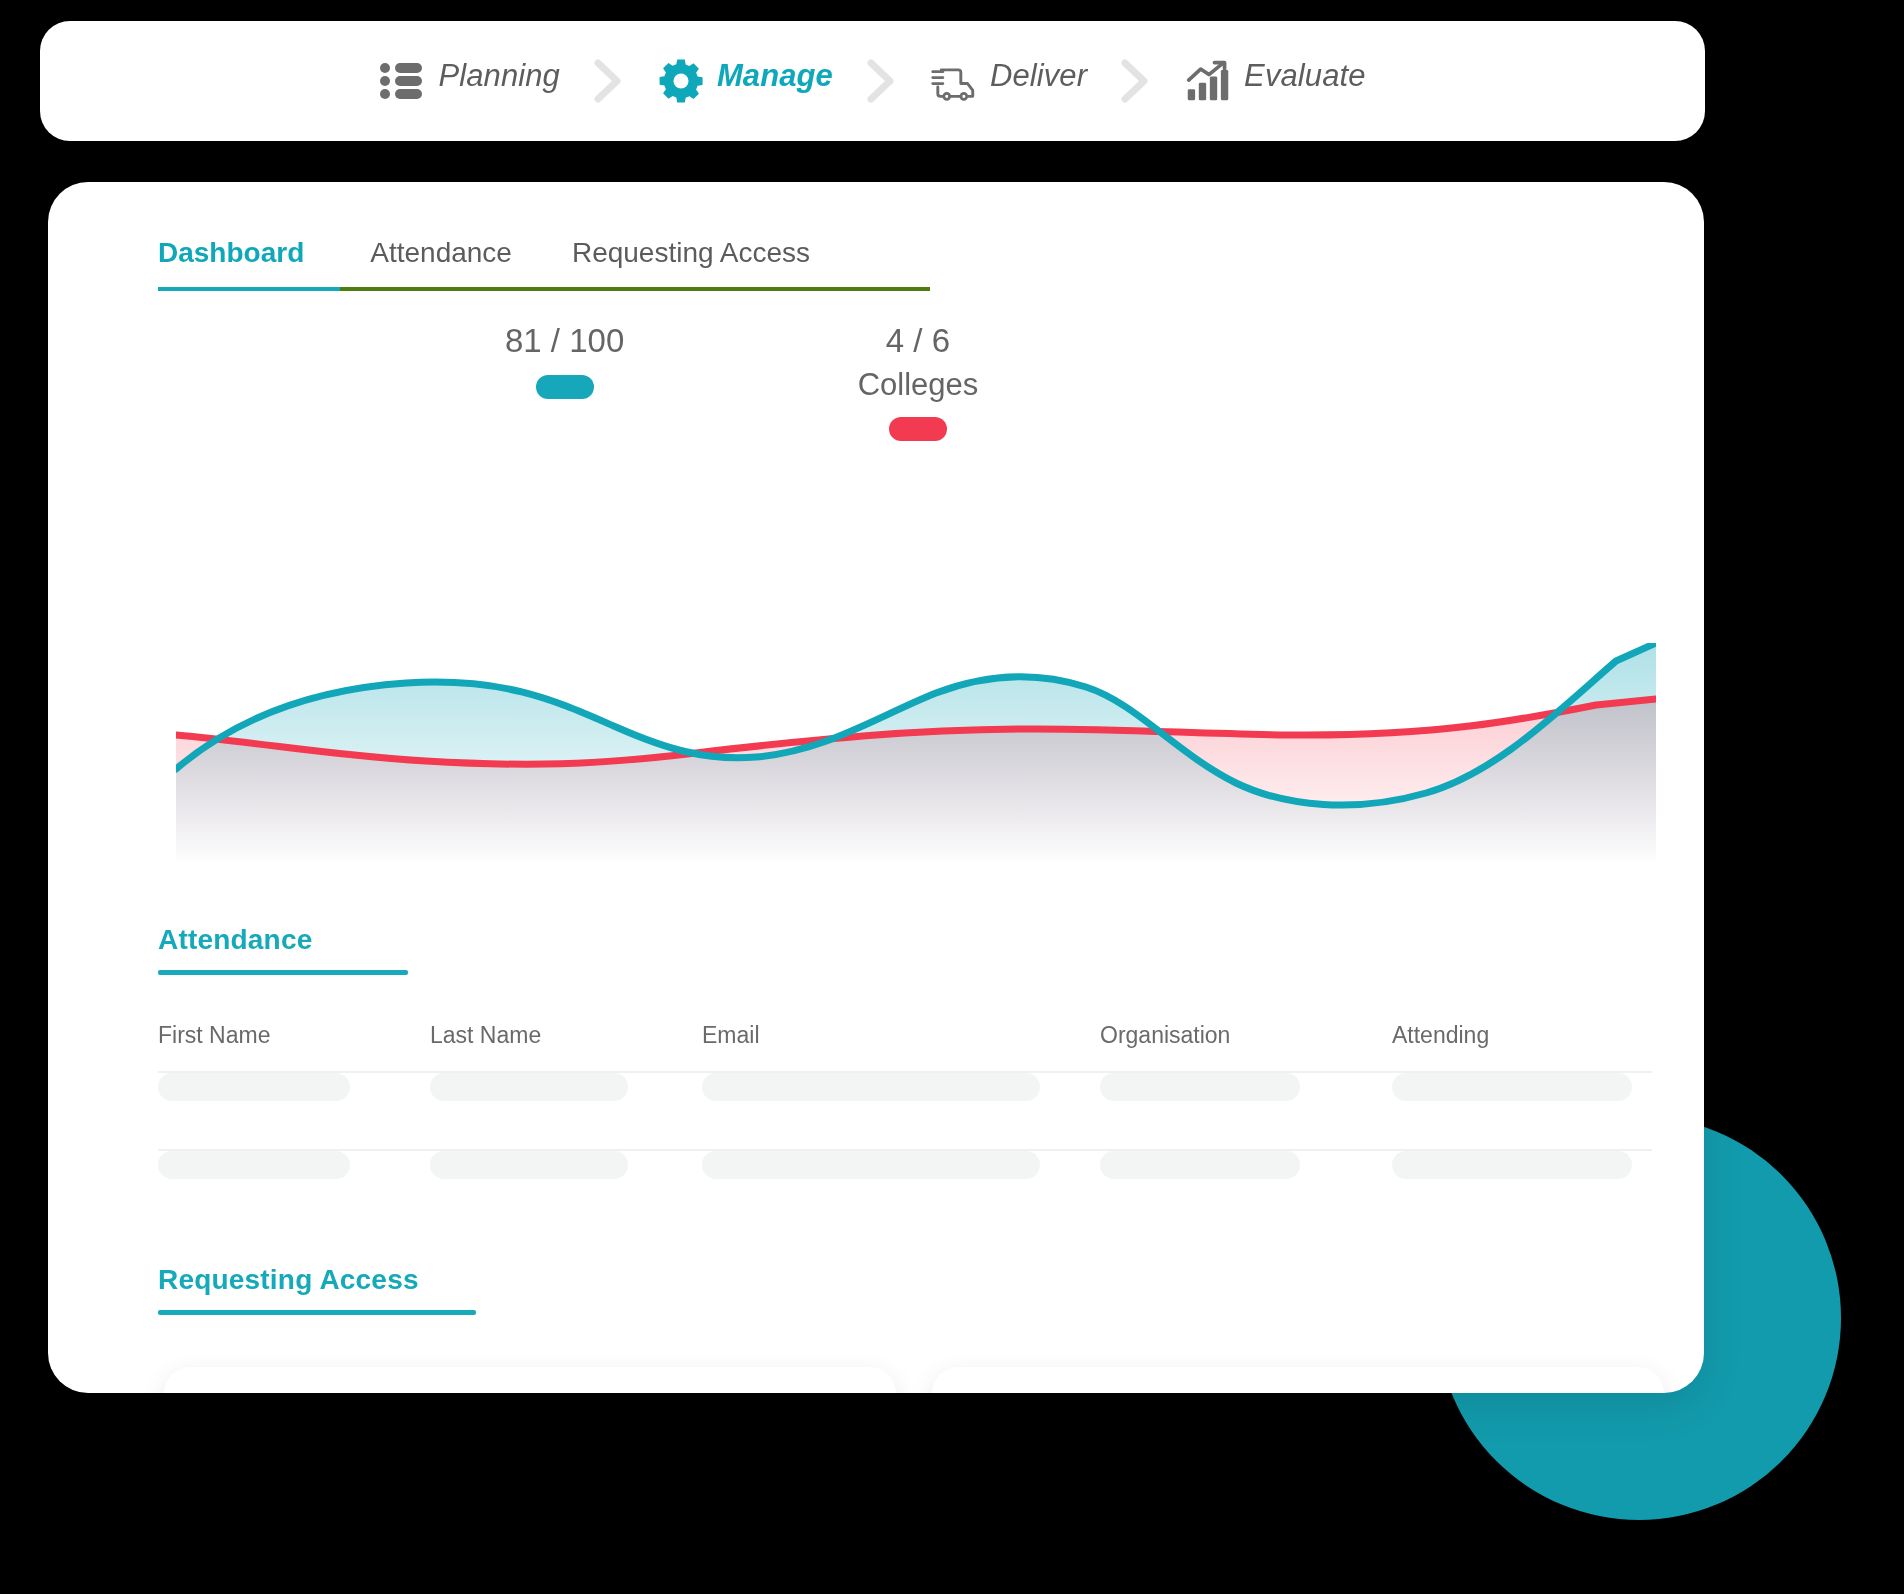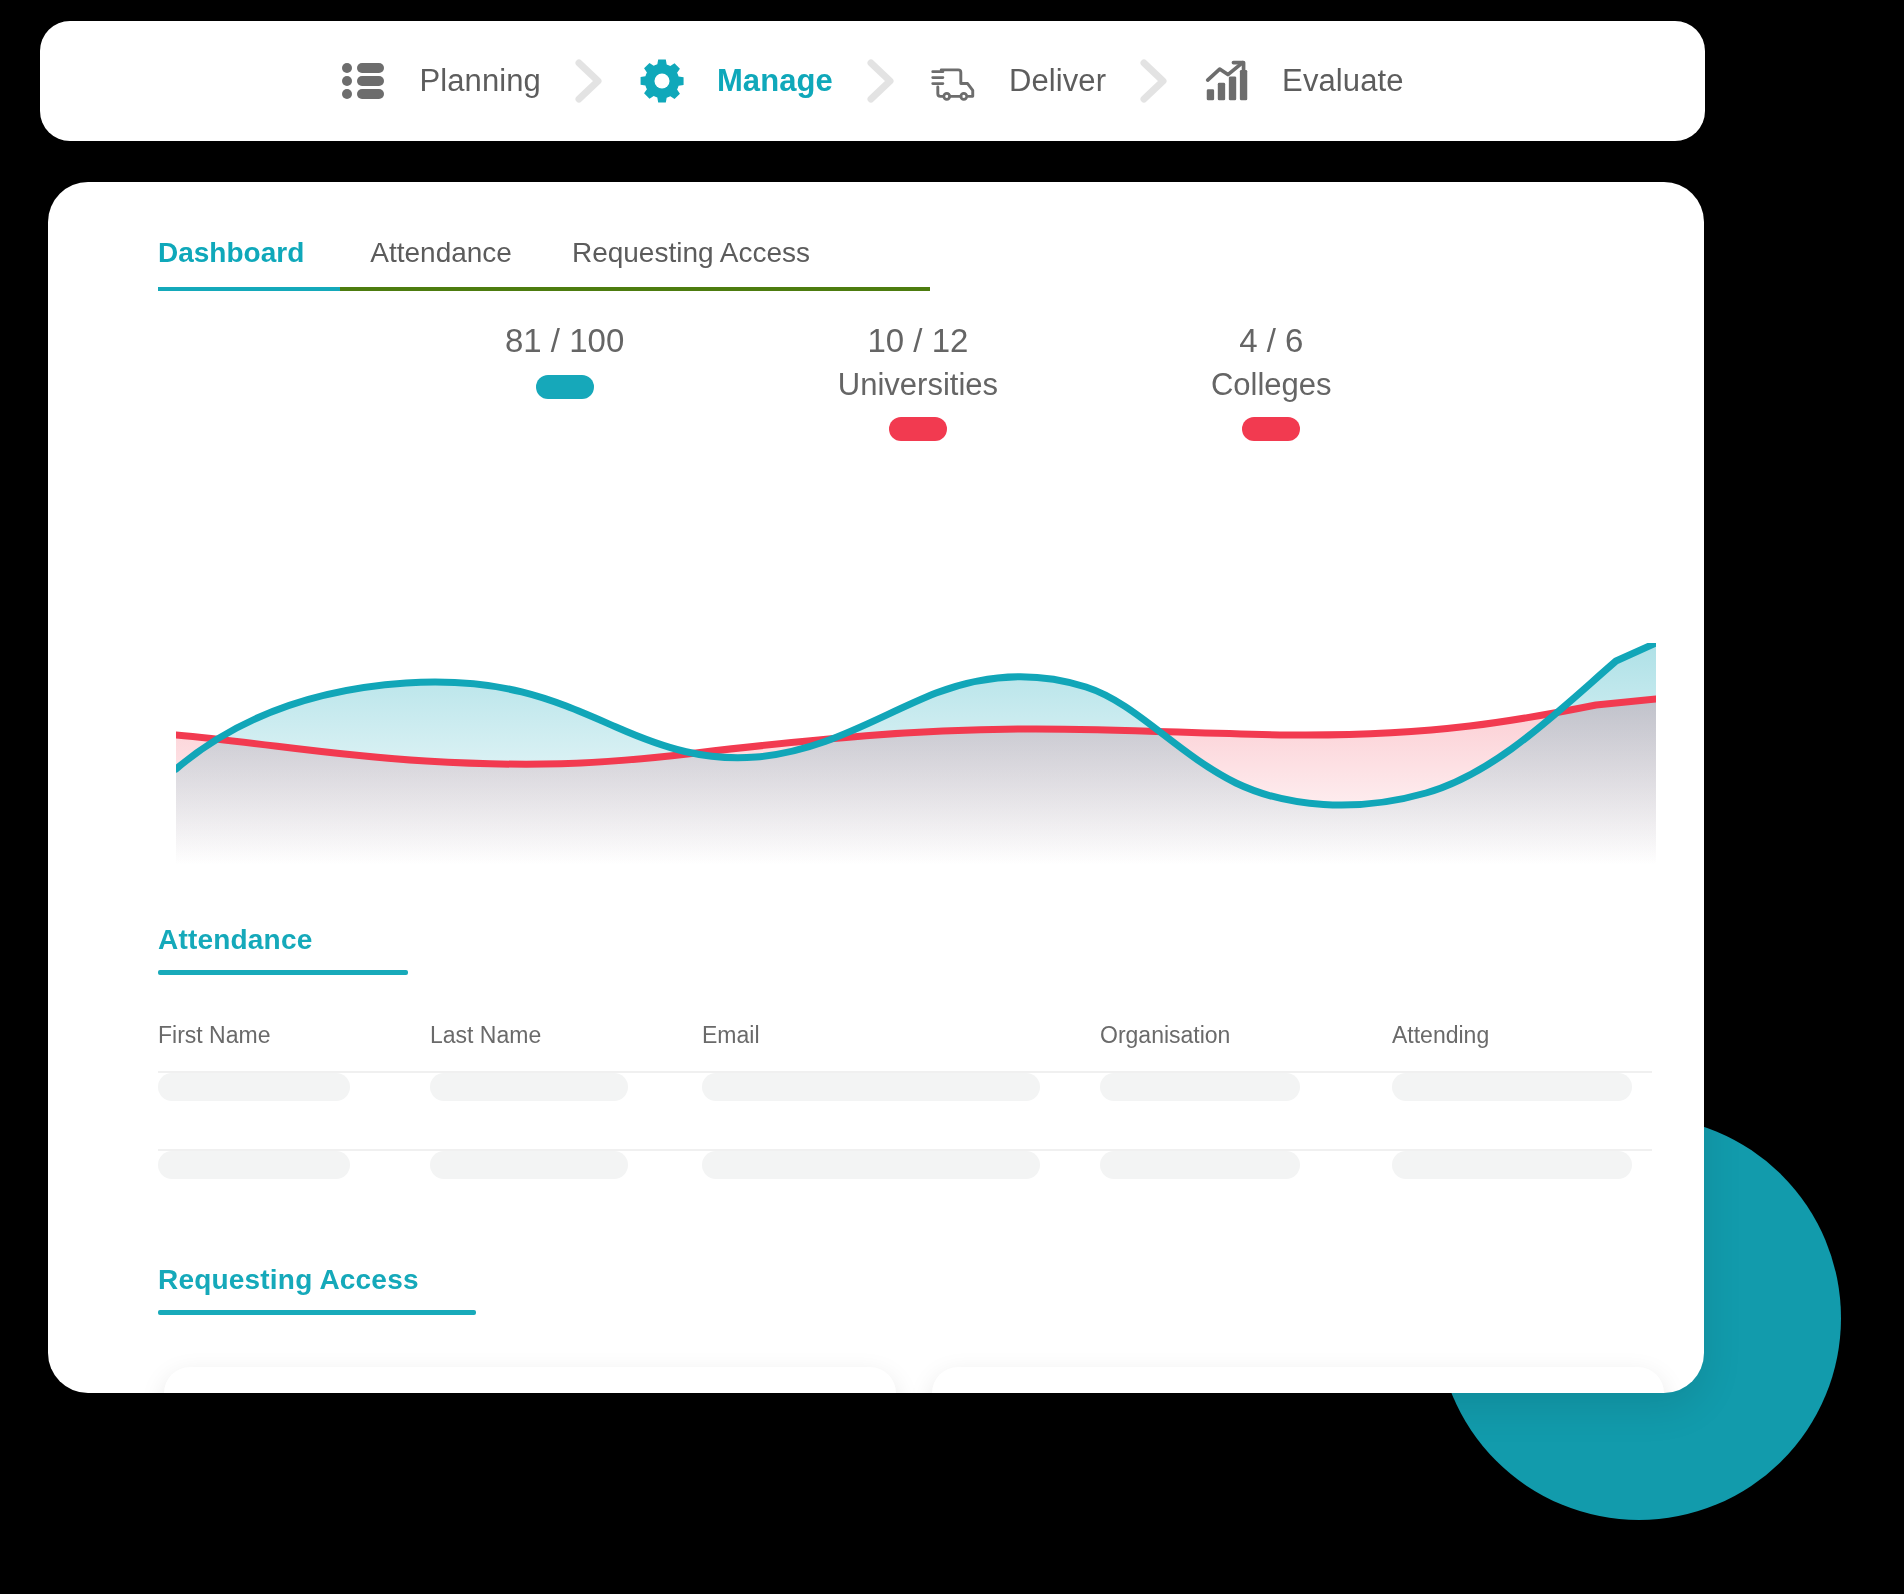--- a/index.html
+++ b/index.html
@@ -40,23 +40,24 @@
     background: #ffffff;
     border-radius: 30px;
     box-shadow: 0 10px 34px rgba(0,0,0,0.10);
     display: flex;
     align-items: center;
     justify-content: center;
     z-index: 3;
   }
   .step {
     display: flex;
-    align-items: center;
-    gap: 32px;
+    align-items: flex-start;
+    gap: 13px;
     padding: 0 4px;
+    font-style: italic;
   }
   .step-label {
     font-size: 31px;
     color: #5d5d5d;
     letter-spacing: 0.1px;
     white-space: nowrap;
   }
   .step.active .step-label {
     color: #0FA8BA;
     font-weight: 700;
@@ -336,25 +337,20 @@
       </div>
     </div>
 
     <div class="stats">
 
       <div class="stat">
         <div class="stat-value">81 / 100</div>
         <div class="stat-pill" style="background:#16A8BA"></div>
       </div>
 
-      <div class="stat">
-        <div class="stat-value">10 / 12</div>
-        <div class="stat-label">Universities</div>
-        <div class="stat-pill" style="background:#F23A50"></div>
-      </div>
 
       <div class="stat">
         <div class="stat-value">4 / 6</div>
         <div class="stat-label">Colleges</div>
         <div class="stat-pill" style="background:#F23A50"></div>
       </div>
 
     </div>
 
     <div class="chart-wrap">

